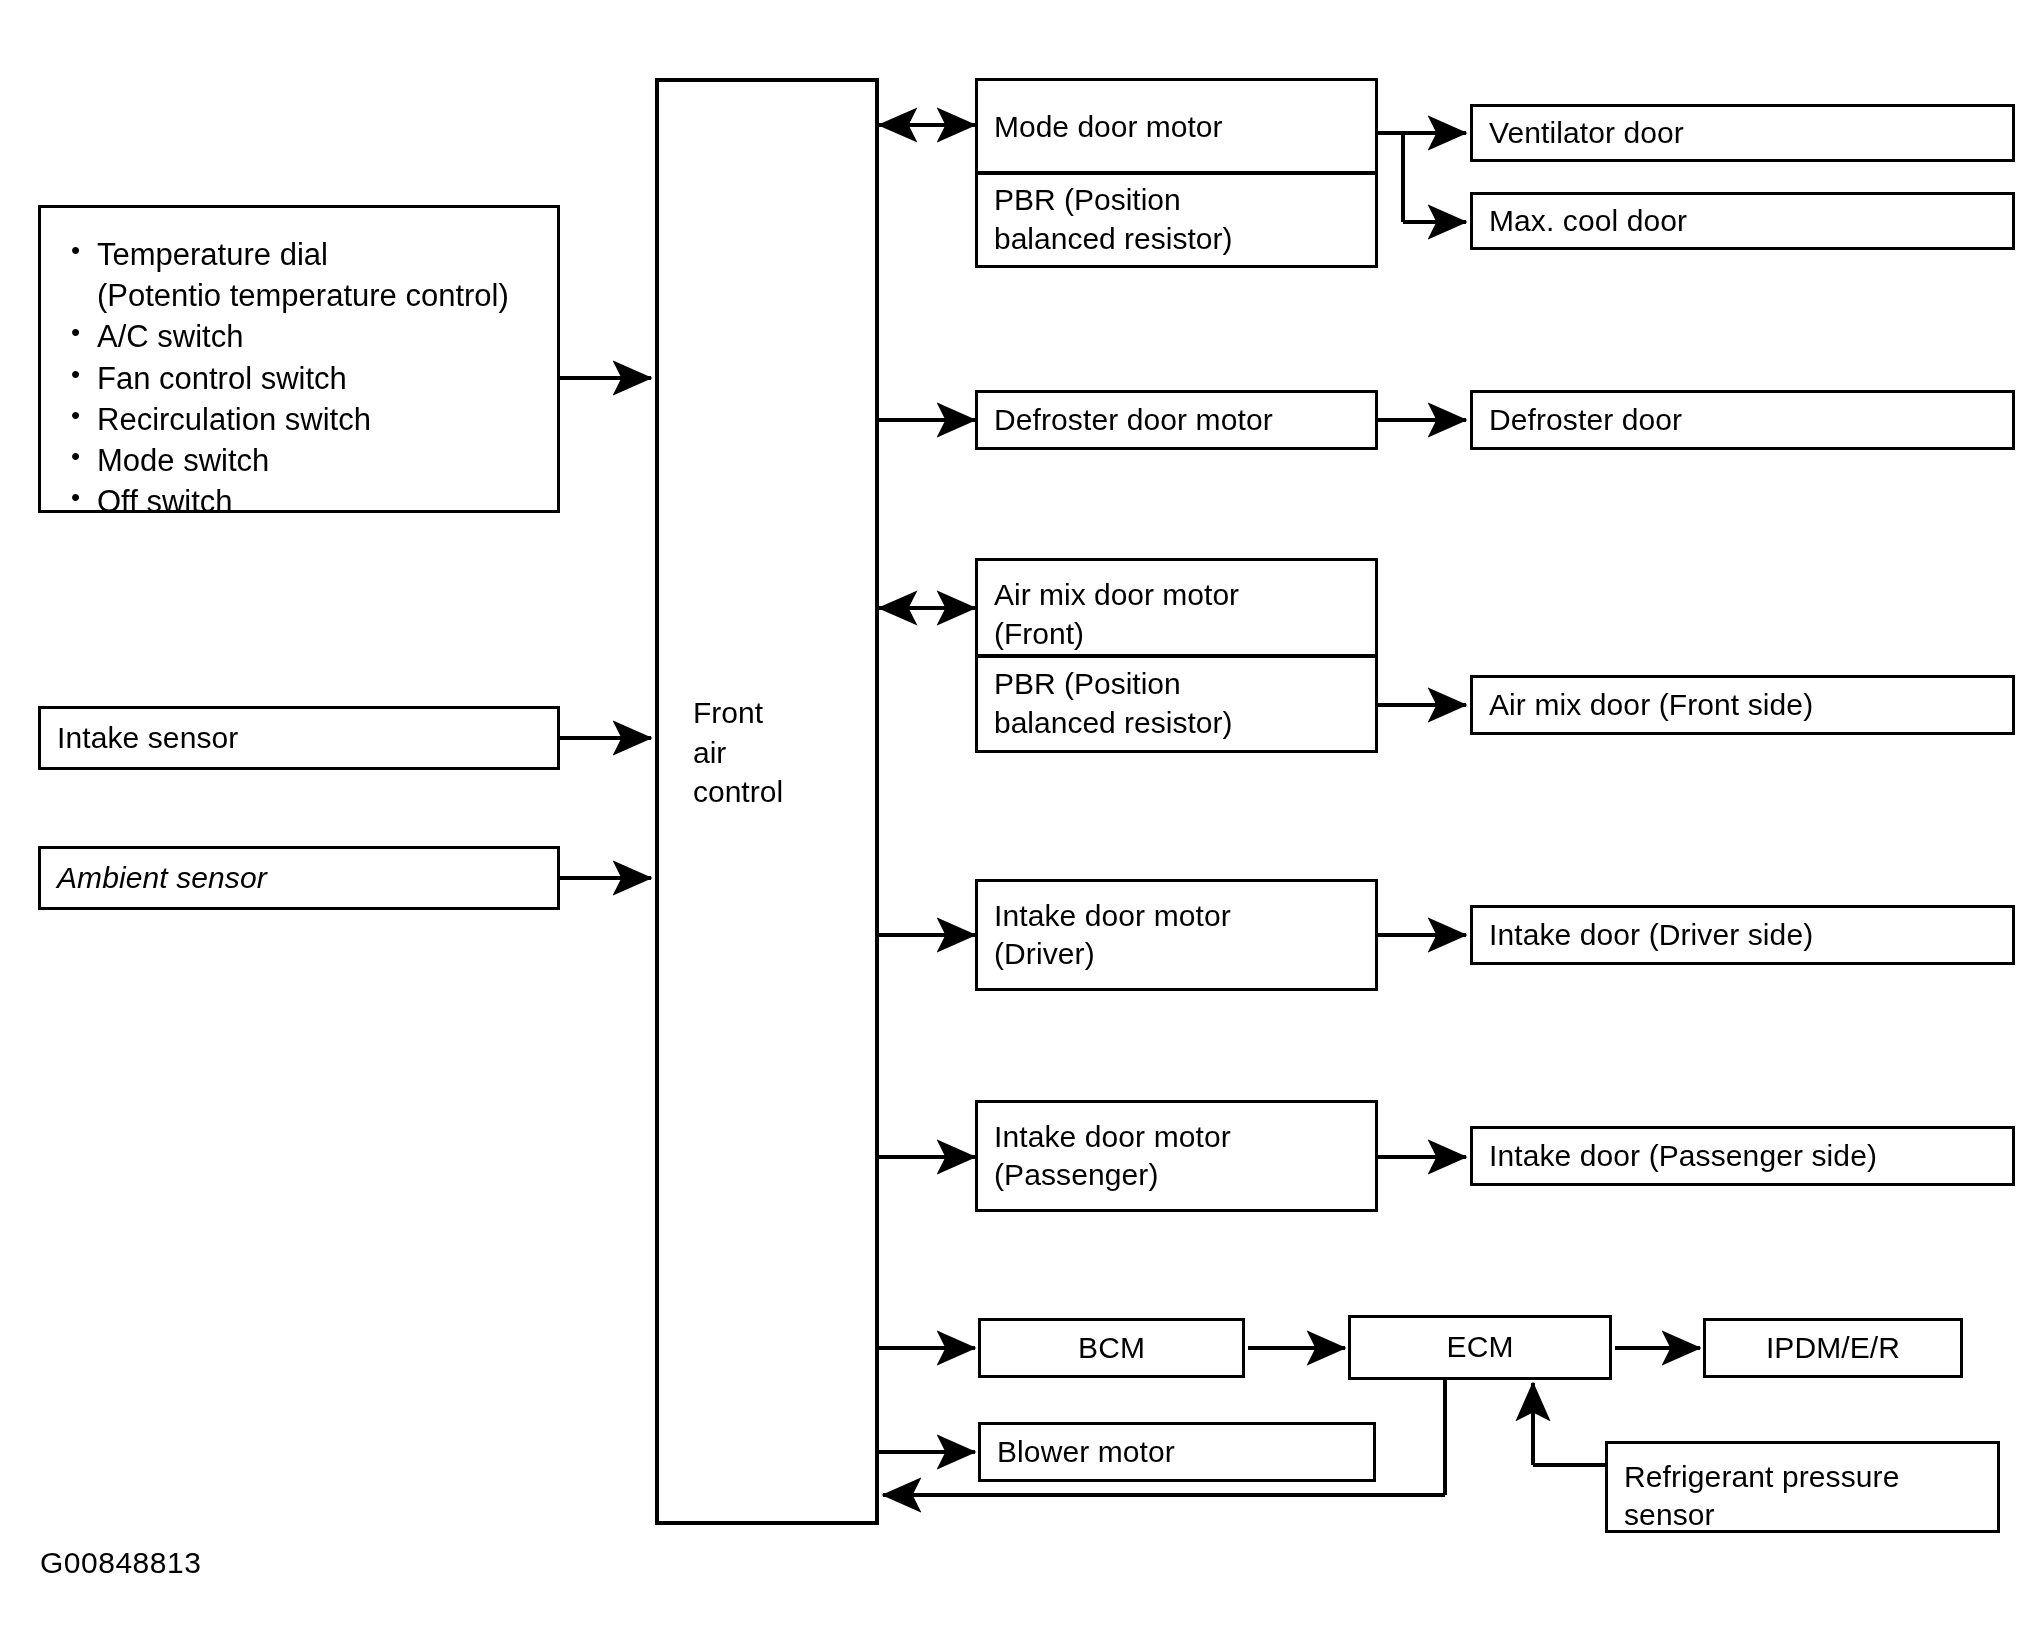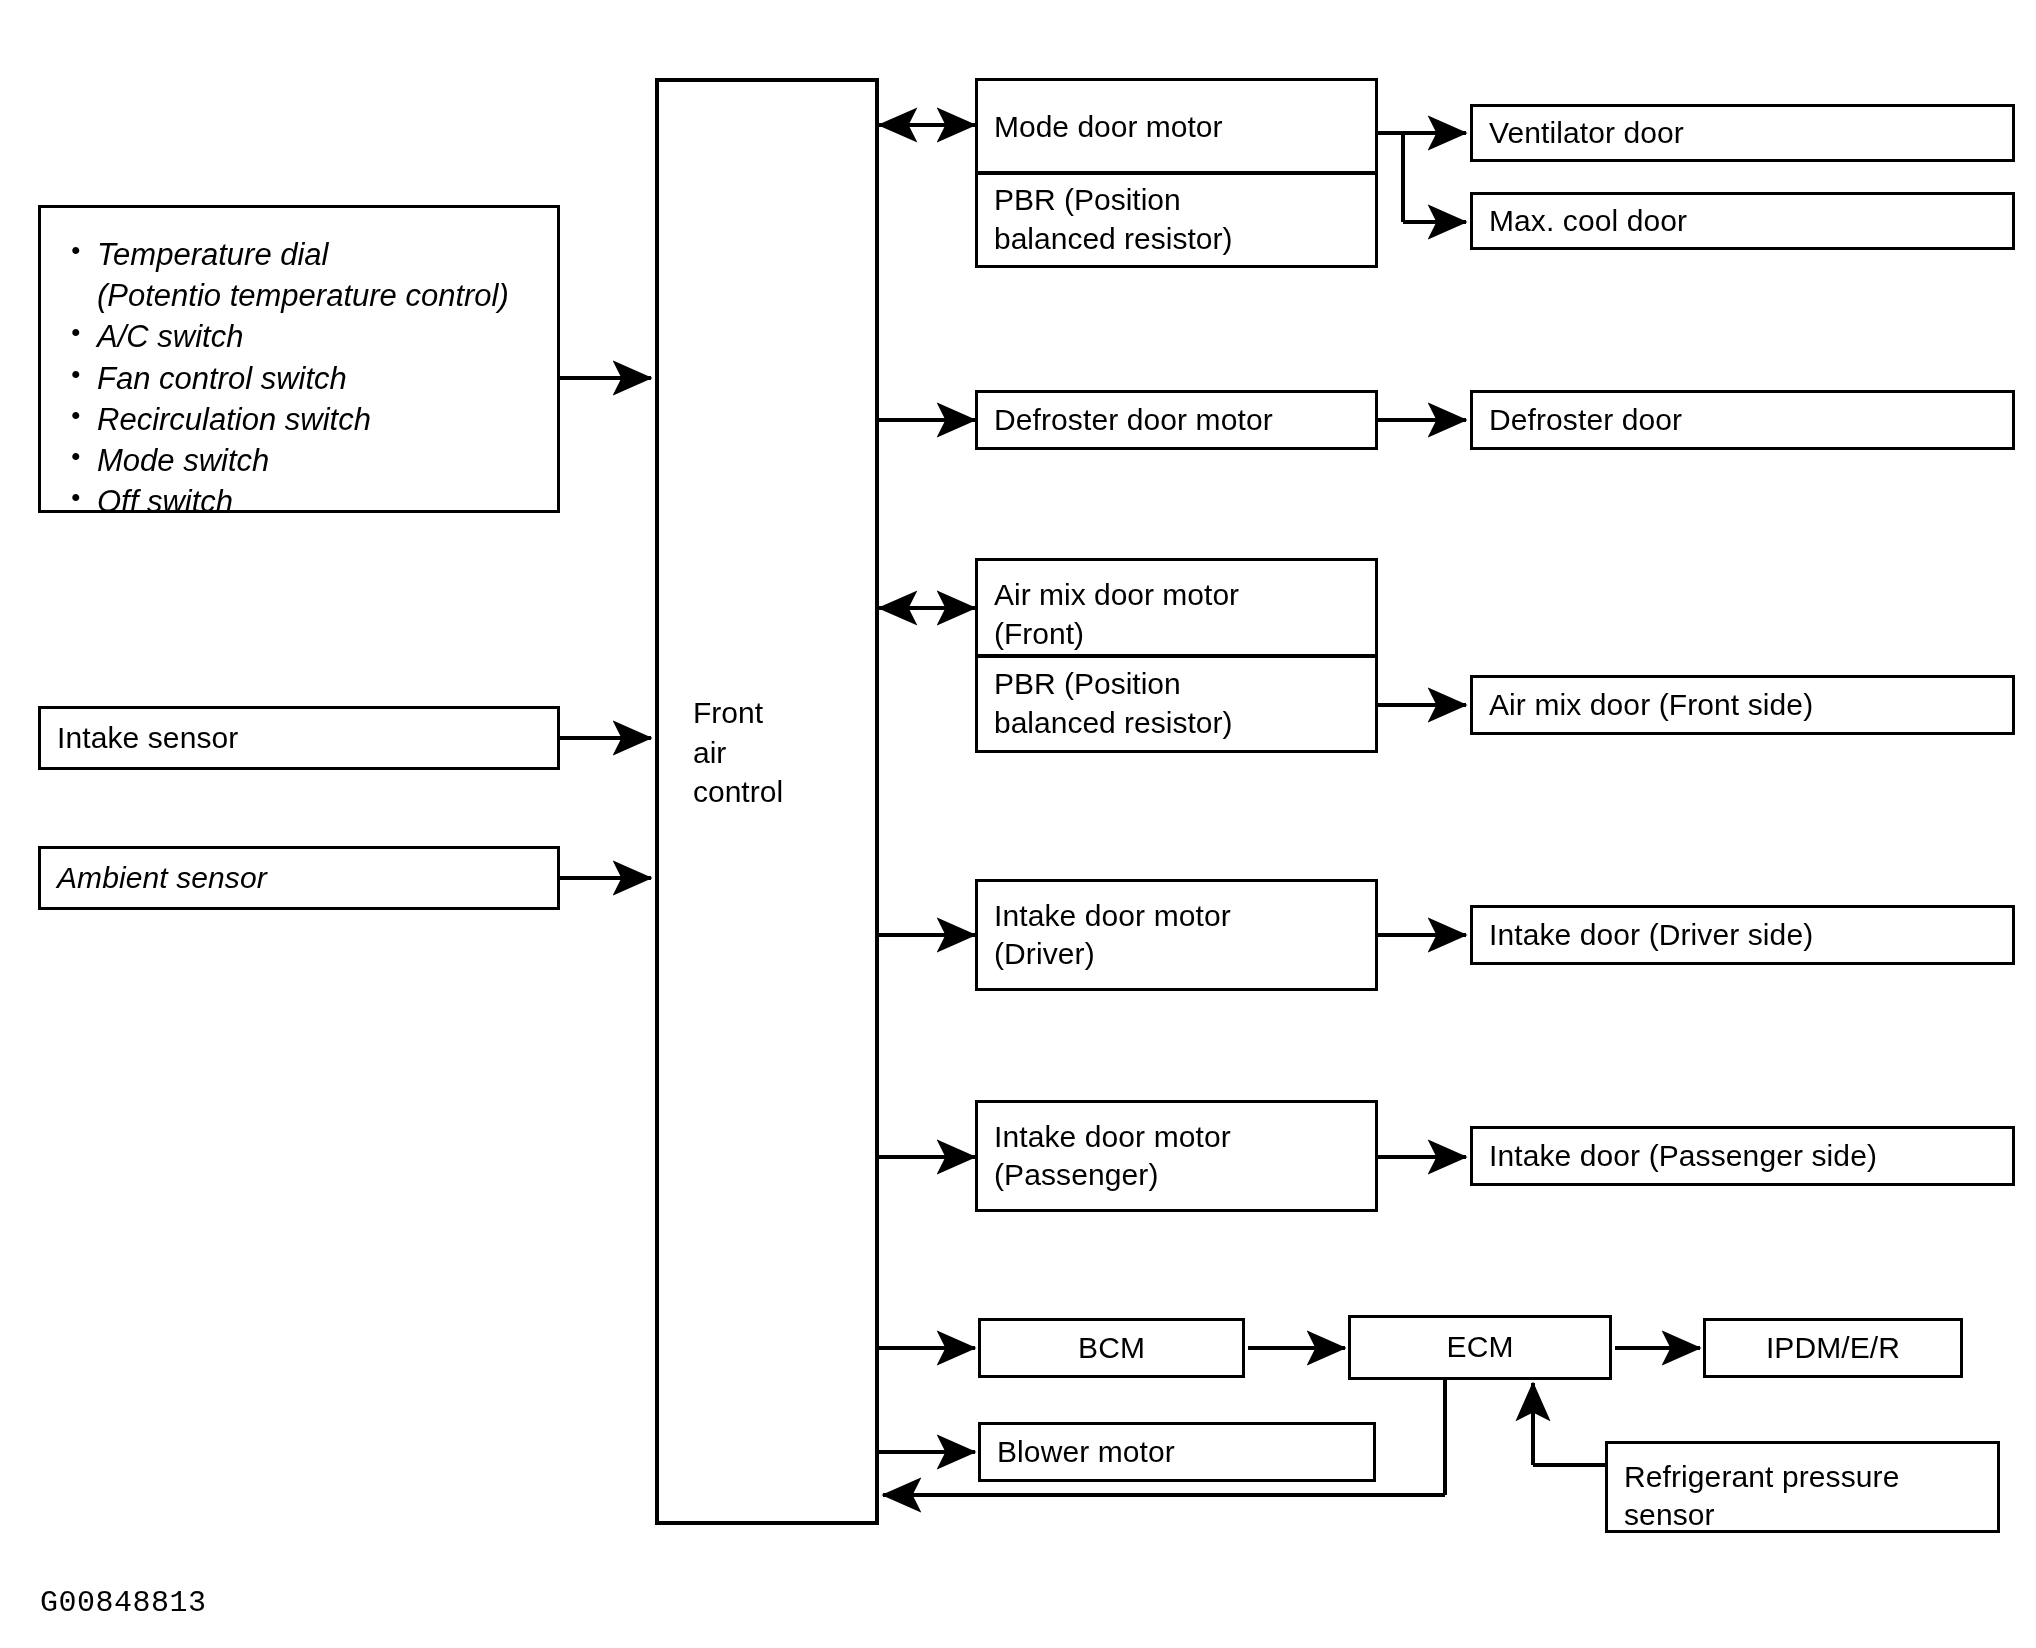--- a/index.html
+++ b/index.html
@@ -92,21 +92,20 @@
   }
   .inputlist ul {
     margin: 0;
     padding: 0;
     list-style: none;
   }
   .inputlist li {
     position: relative;
     padding-left: 30px;
     white-space: pre-line;
-    font-style: italic;
   }
   .inputlist li::before {
     content: "\2022";
     position: absolute;
     left: 4px;
     top: -1px;
     font-size: 26px;
   }
 
   .caption {
@@ -280,15 +279,15 @@
 
   <div class="box" style="left:978px; top:1422px; width:398px; height:60px;">
     <span class="txt">Blower motor</span>
   </div>
 
   <div class="box pad-top" style="left:1605px; top:1405px; width:395px; height:92px;margin-top:36px;">
     <span class="txt">Refrigerant pressure
 sensor</span>
   </div>
 
-  <div class="caption" style="left:40px; top:1586px;font-family:Liberation Mono, monospace;">G00848813</div>
+  <div class="caption" style="left:40px; top:1546px;">G00848813</div>
 
 </div>
 
 </body></html>

